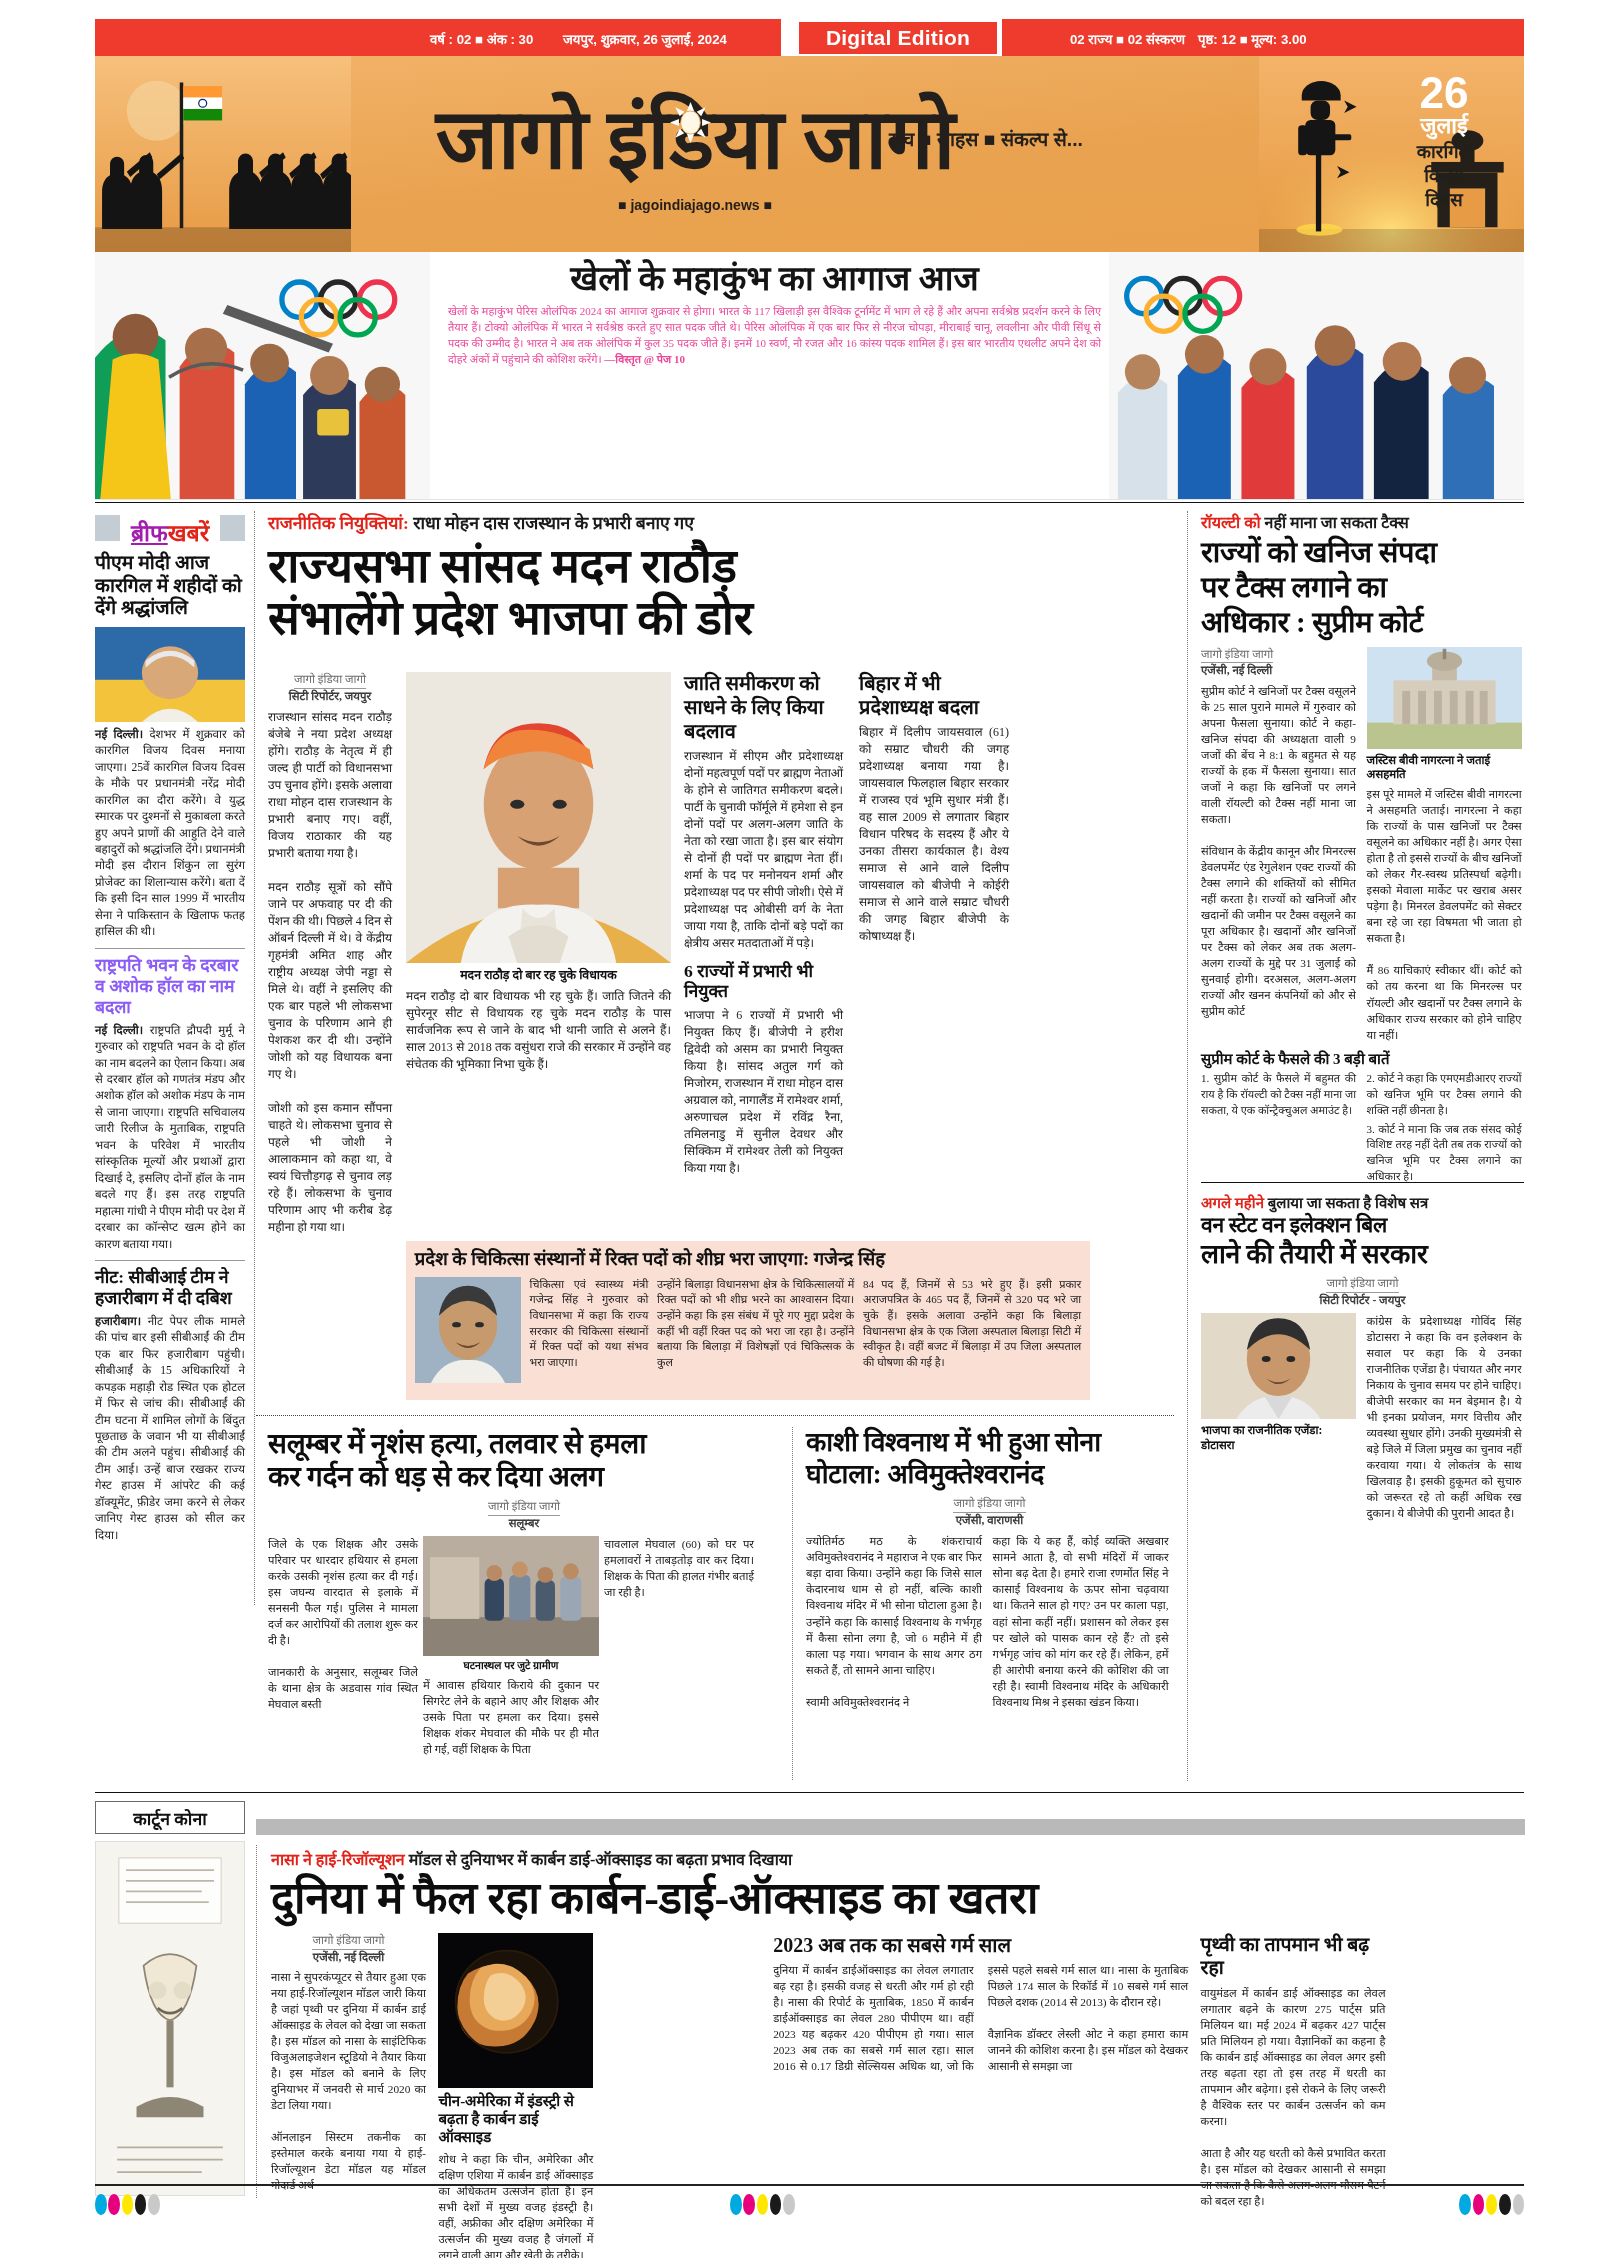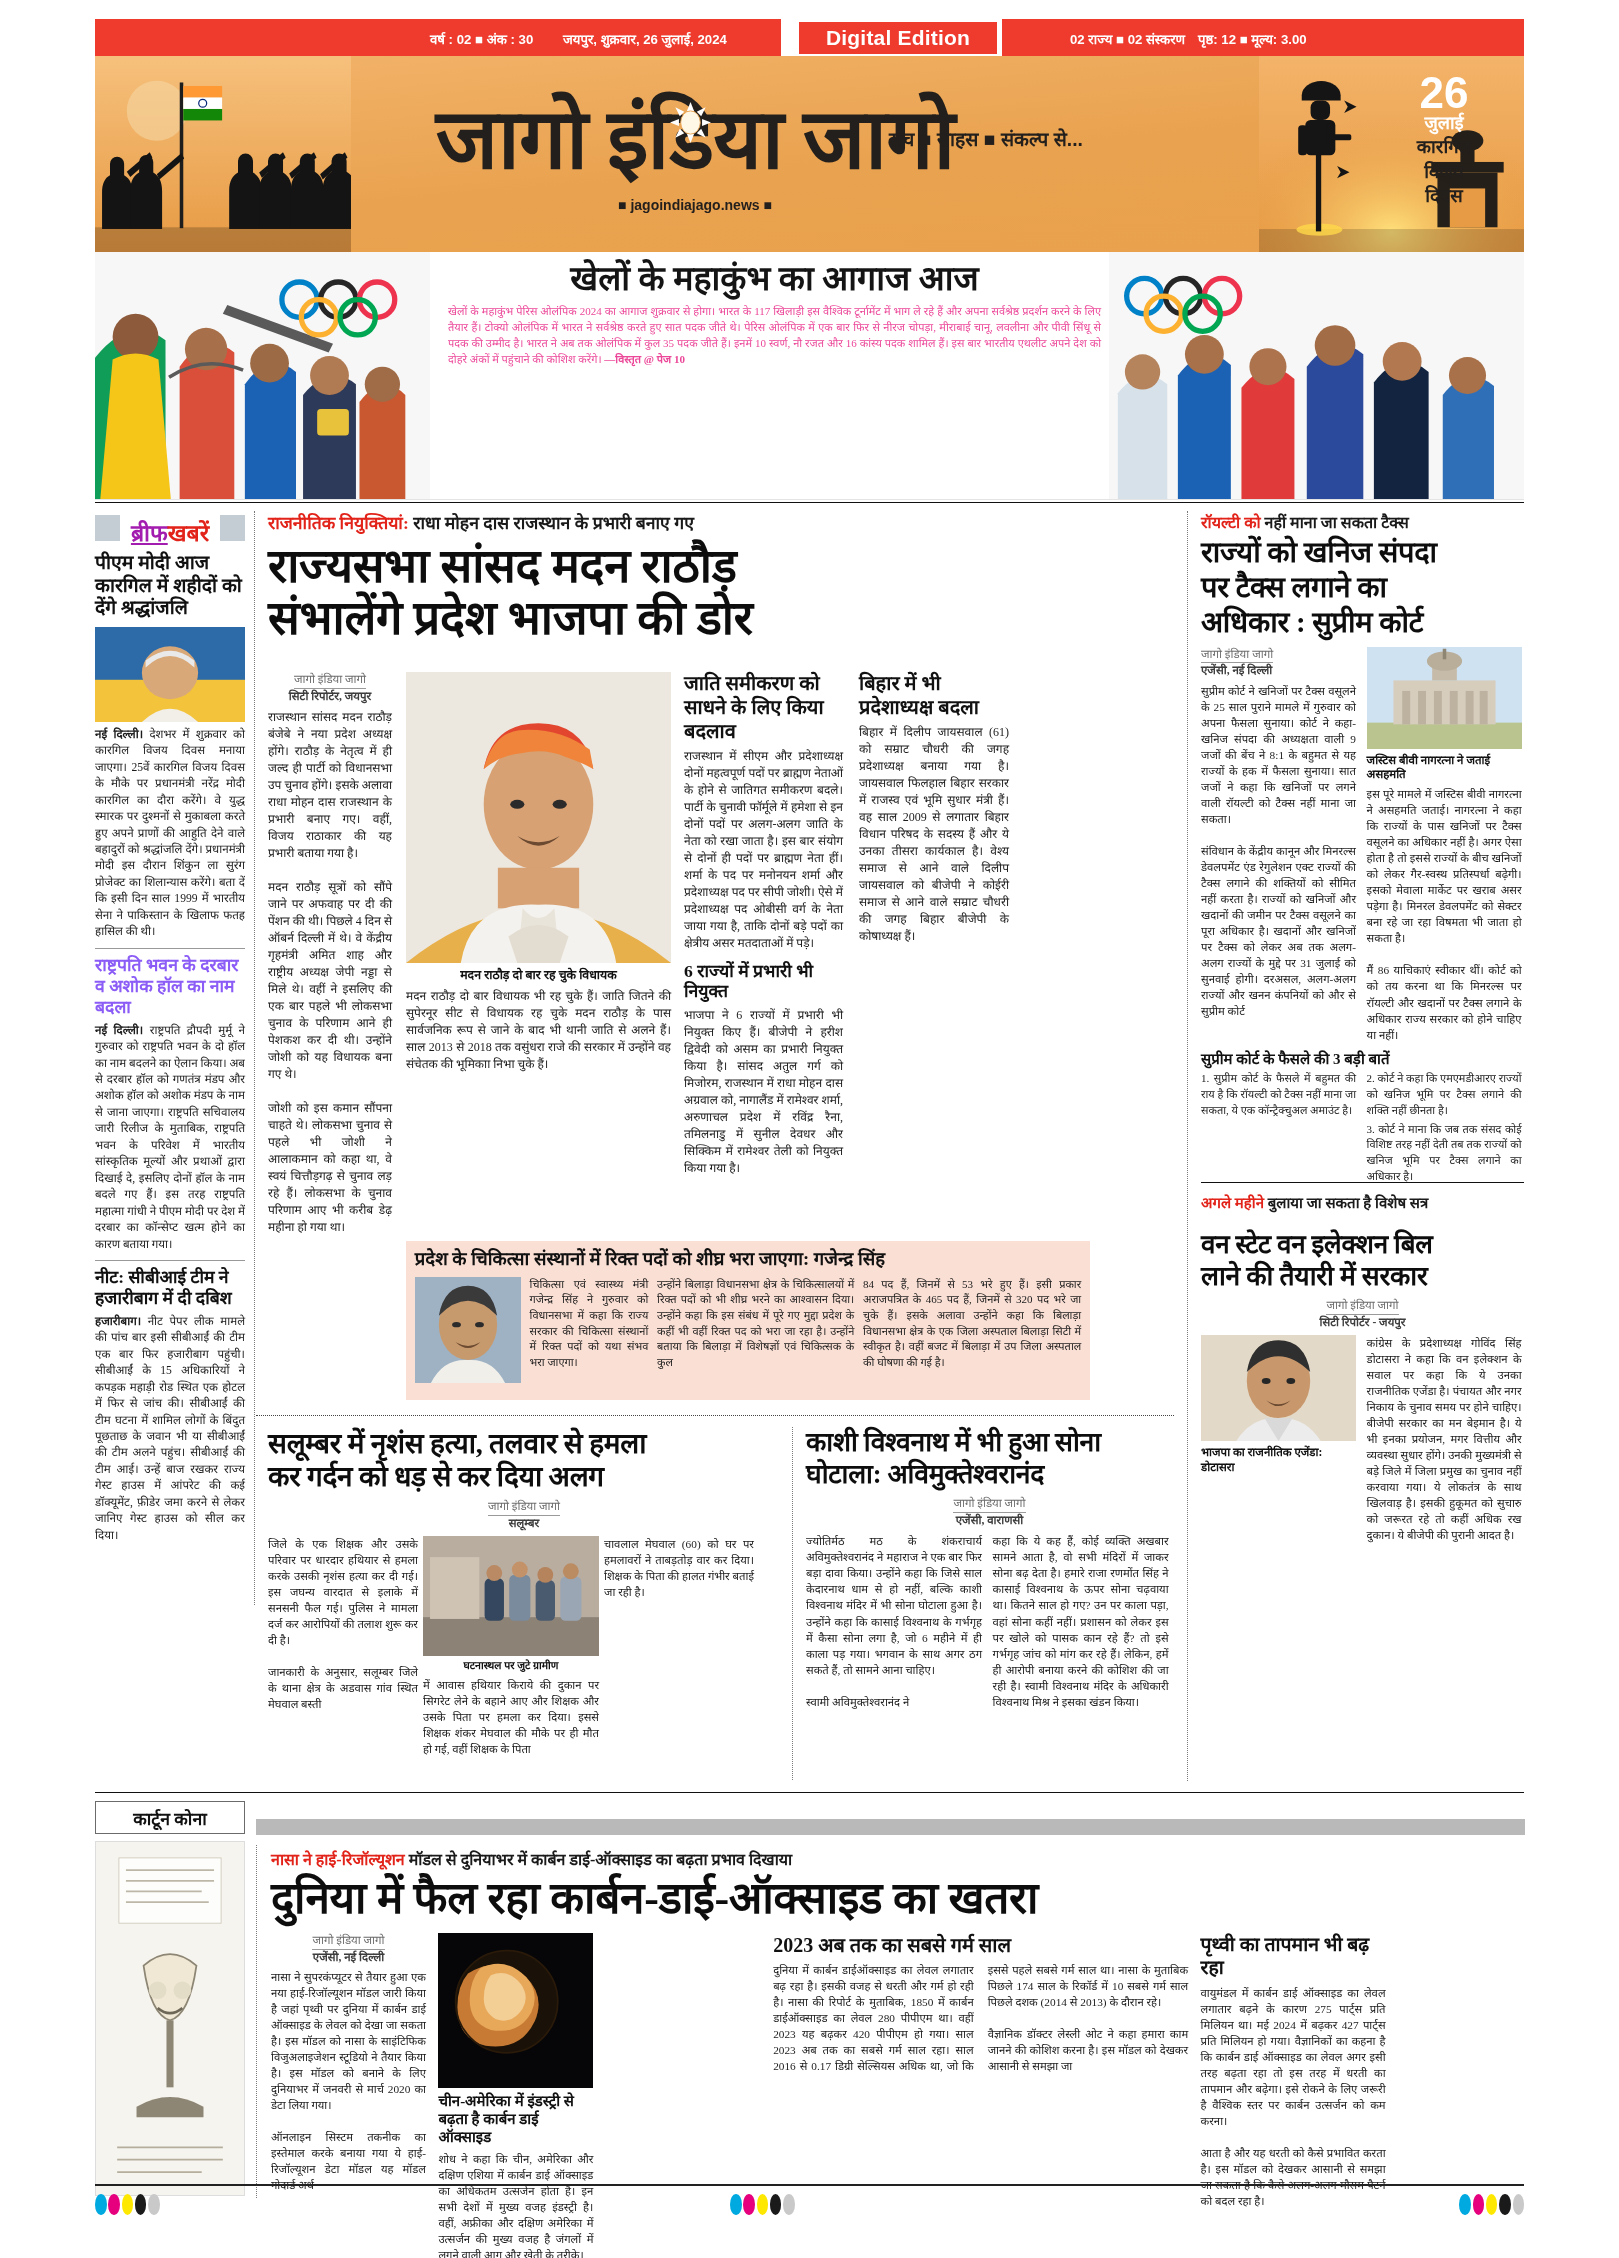--- a/index.html
+++ b/index.html
@@ -23,21 +23,21 @@
     background:linear-gradient(175deg,#f2b36a 0%,#e9a24f 55%,#e9a14d 100%);overflow:hidden;}
   .mh-soldiers{position:absolute;left:0;top:0;width:256px;height:196px;}
   .mh-gate{position:absolute;right:0;top:0;width:265px;height:196px;}
   .mh-title{position:absolute;left:247px;top:42px;width:706px;text-align:center;}
   .mh-title .hi{font-family:"Liberation Serif",serif;font-weight:bold;font-size:84px;color:#231f1c;letter-spacing:-0.9px;line-height:1;}
   .mh-tag{position:absolute;left:794px;top:69px;color:#231f1c;font-weight:bold;font-size:19.4px;font-family:"Liberation Sans",sans-serif;}
   .mh-url{position:absolute;left:362px;top:141px;width:476px;text-align:center;color:#231f1c;font-weight:bold;font-size:14px;font-family:"Liberation Sans",sans-serif;}
   .sun{position:absolute;left:575px;top:46px;width:41px;height:41px;}
   .kargil{position:absolute;right:14px;top:16px;width:132px;text-align:center;color:#fff;}
   .kargil .k26{font-size:44px;font-weight:bold;line-height:.95;font-family:"Liberation Sans",sans-serif;}
-  .kargil .kjul{font-size:18px;font-weight:bold;line-height:1.1;}
+  .kargil .kjul{font-size:22px;font-weight:bold;line-height:1.1;}
   .kargil .kline{font-size:18.5px;font-weight:bold;line-height:1.12;color:#231f1c;margin-top:3.5px;}
   .soldier-sil{position:absolute;right:155px;top:17.6px;width:85px;height:168px;}
 
   
   .olym{position:absolute;left:0;top:233px;width:1429px;height:247px;background:#fff;overflow:hidden;border-bottom:1.8px solid #e4e4e4;}
   .olym-l{position:absolute;left:0;top:0;width:335px;height:247px;}
   .olym-r{position:absolute;right:0;top:0;width:415px;height:247px;}
   .olym-txt{position:absolute;left:353px;top:7px;width:653px;}
   .olym-h{font-size:34px;font-weight:bold;color:#141414;line-height:1.15;text-align:center;}
   .olym-b{font-size:11px;color:#ec4899;line-height:1.45;text-align:justify;margin-top:5.3px;}
@@ -484,21 +484,21 @@
       </div>
     </div>
   </div>
 
   <hr class="hr-sol" style="position:absolute;left:1106px;top:1163px;width:323px;">
 
   <div class="col" style="left:1106px;top:1175px;width:323px;">
     <div class="kicker" style="font-size:15px;">
       <span class="red">अगले महीने</span><span> बुलाया जा सकता है विशेष सत्र</span>
     </div>
-    <div class="bighead" style="font-size:26px;line-height:1.2;margin-top:17px;">वन स्टेट वन इलेक्शन बिल</div>
+    <div class="bighead" style="font-size:21px;line-height:1.2;margin-top:1px;">वन स्टेट वन इलेक्शन बिल</div>
     <div class="bighead" style="font-size:26.5px;line-height:1.2;">लाने की तैयारी में सरकार</div>
     <div class="byline" style="margin-top:5.3px;">
       <div class="b1">जागो इंडिया जागो</div>
       <div class="b2">सिटी रिपोर्टर - जयपुर</div>
     </div>
     <div style="display:flex;gap:10.6px;margin-top:5.3px;">
       <div style="width:155px;">
         <div class="photo" style="height:106px;">
           <svg viewBox="0 0 176 120" preserveAspectRatio="none" style="width:100%;height:100%;display:block">
             <rect width="176" height="120" fill="#e3d9c8"></rect>

